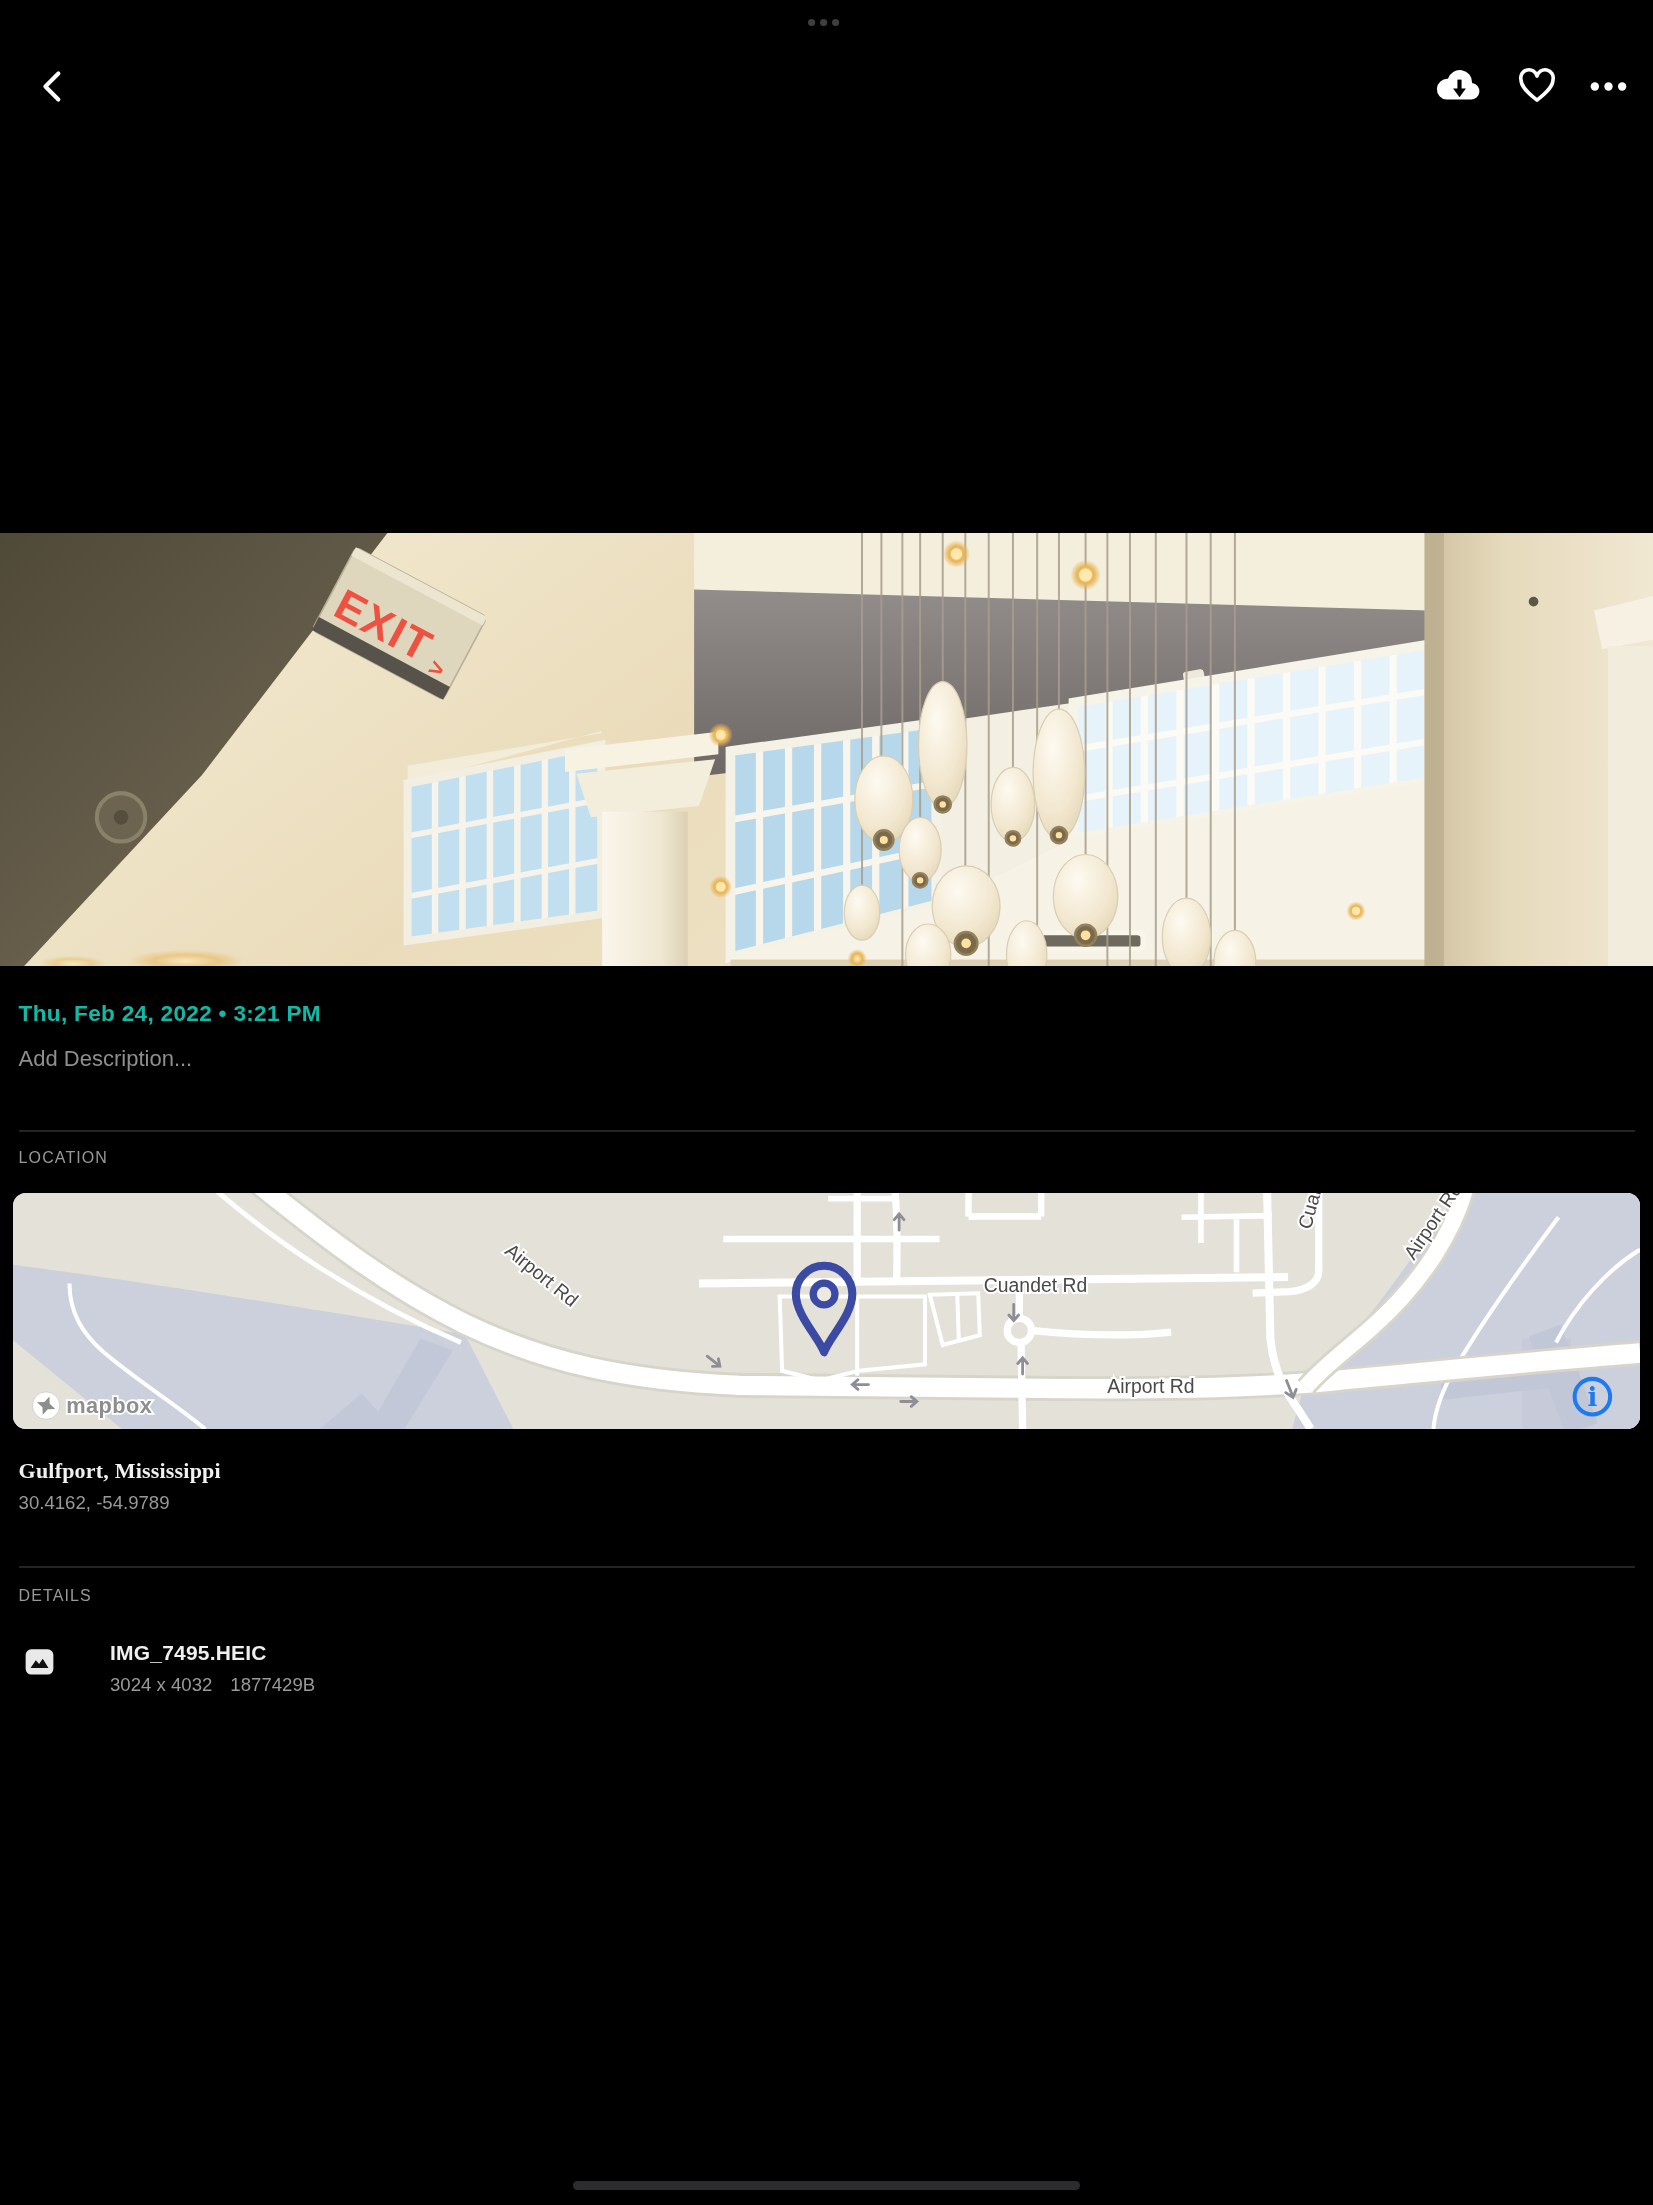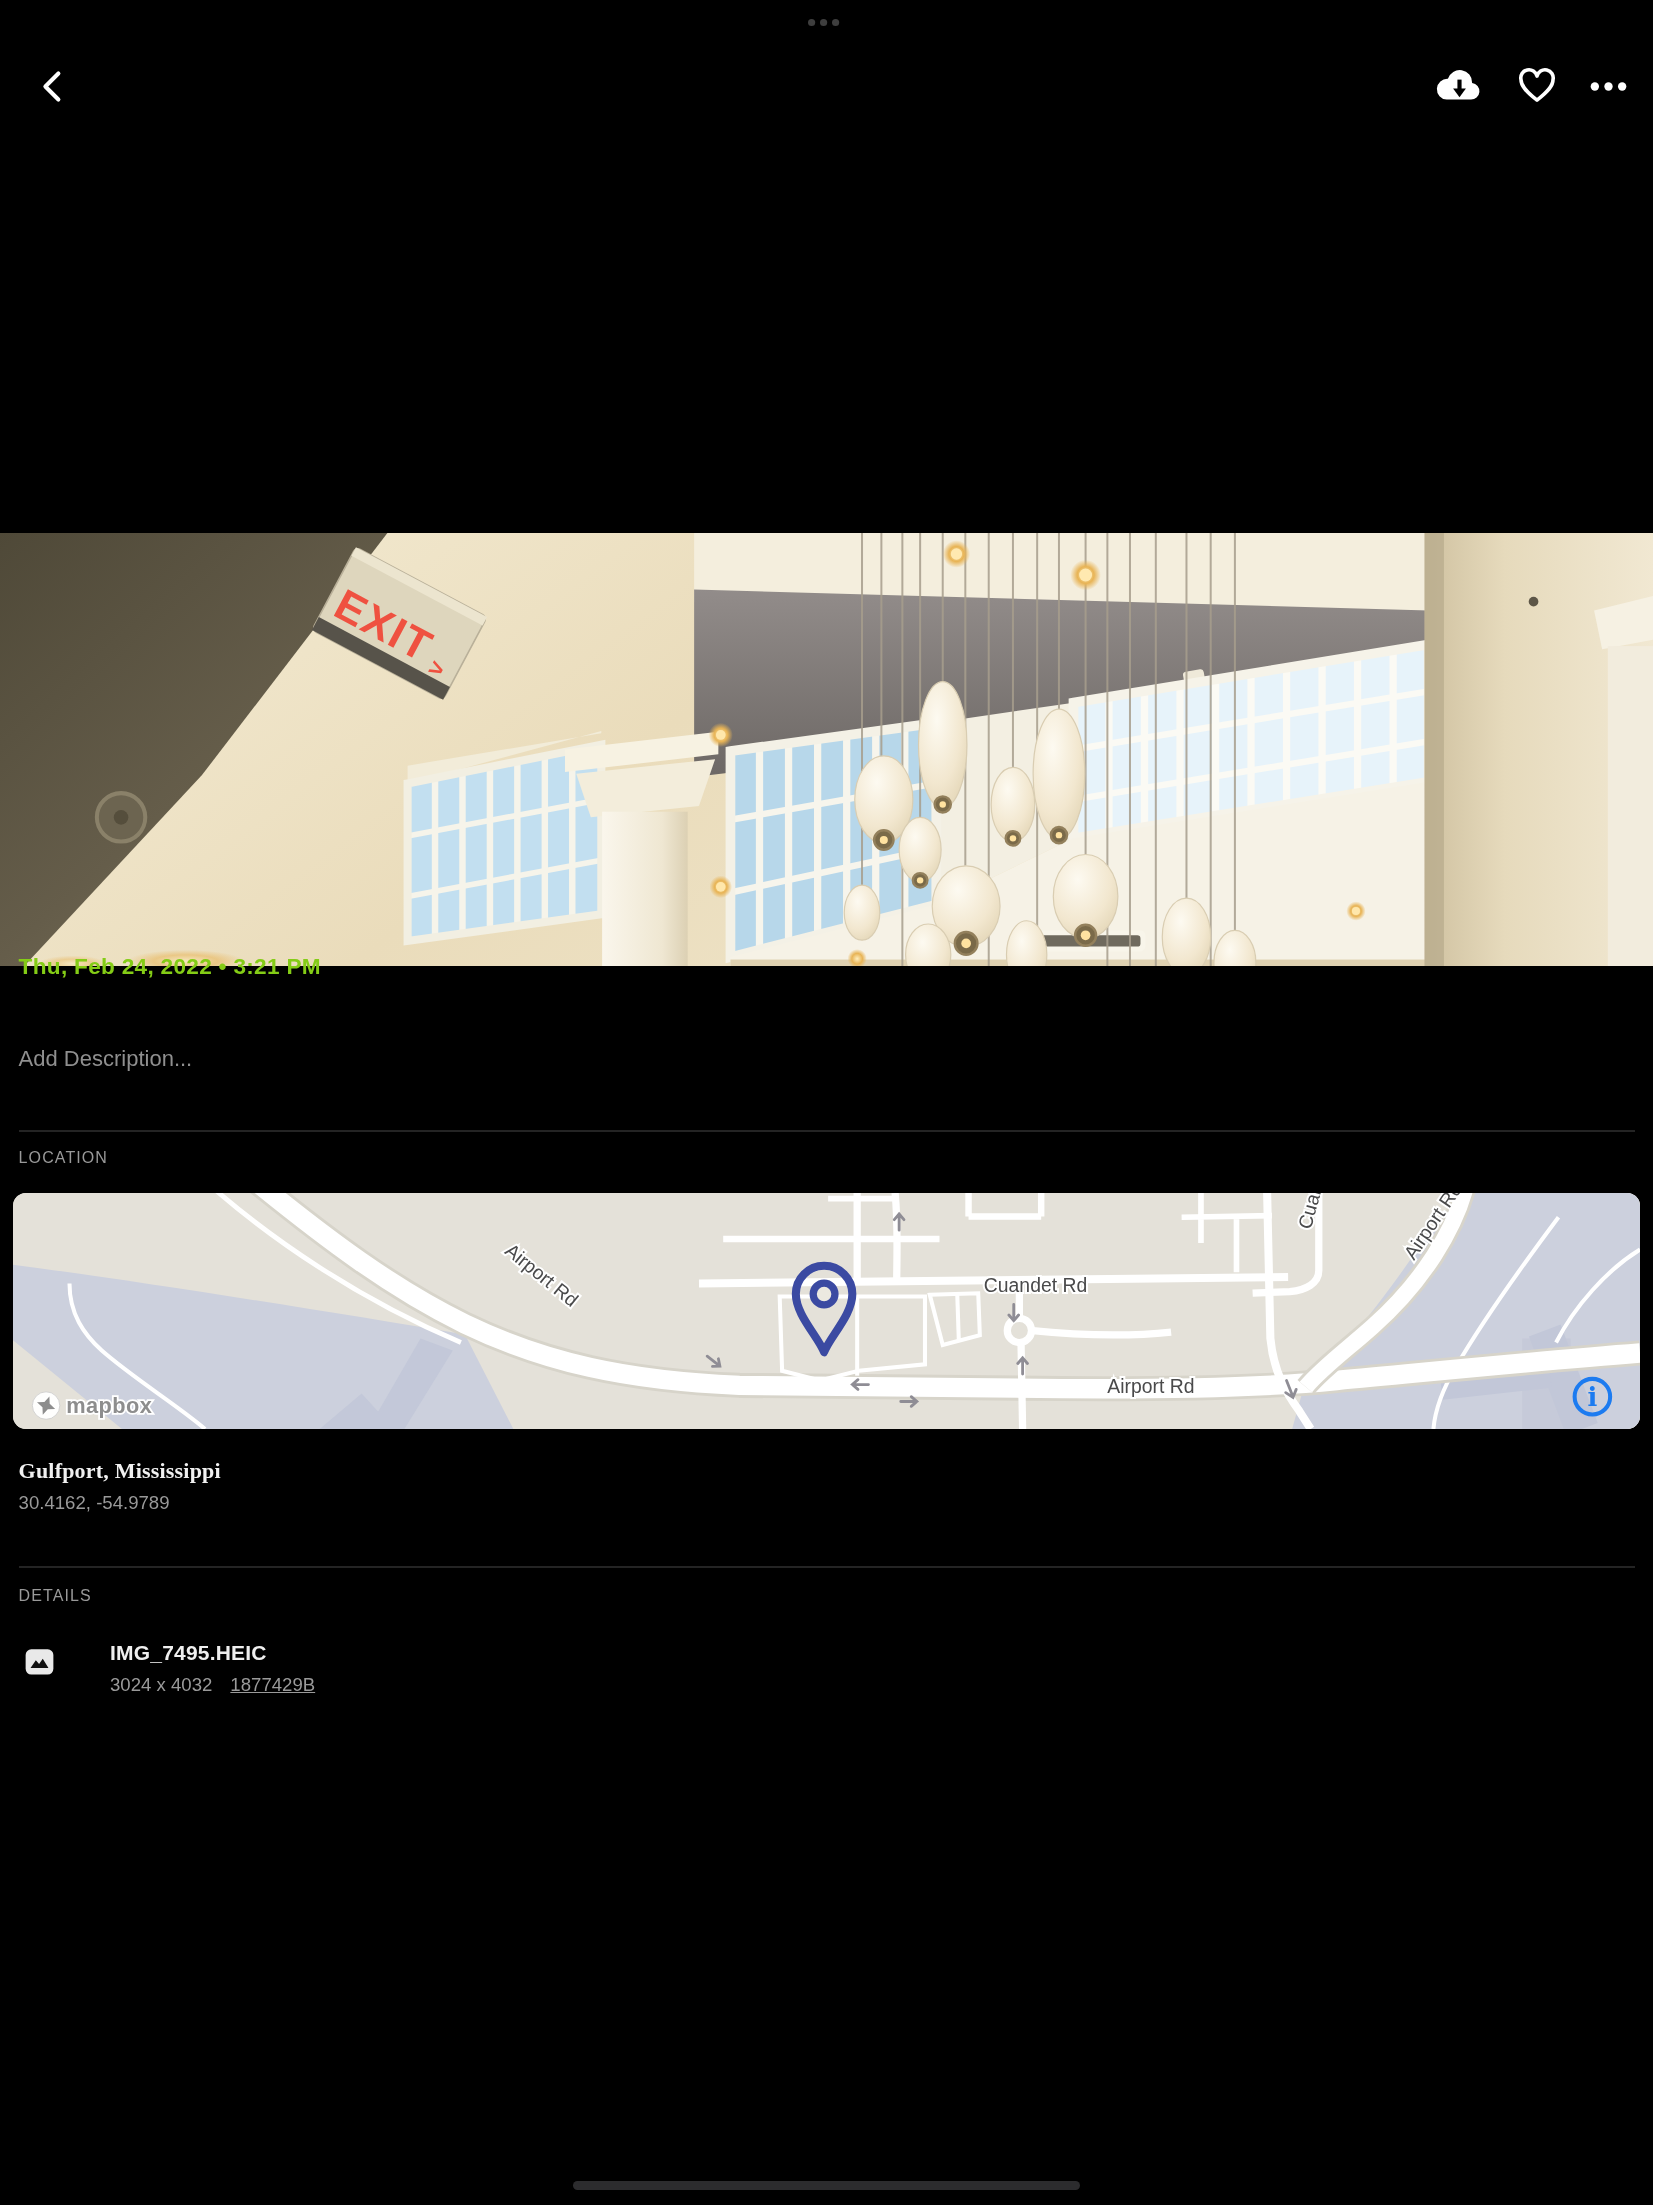--- a/index.html
+++ b/index.html
@@ -1,29 +1,29 @@
 <!DOCTYPE html>
 <html style="font-size:13px"><head>
 <meta charset="utf-8">
 <style>
   html,body{margin:0;padding:0;background:#000;}
   #app{position:relative;width:1653px;height:2205px;background:#000;overflow:hidden;
        font-family:"Liberation Sans","DejaVu Sans",sans-serif;}
   .abs{position:absolute;}
   .iconbtn{position:absolute;width:58px;height:52px;display:flex;align-items:center;justify-content:center;cursor:pointer;}
-  .txt-date{position:absolute;left:18.6px;top:955px;font-size:22.6px;font-weight:600;letter-spacing:0.3px;color:#84cc16;line-height:24px;}
+  .txt-date{position:absolute;left:18.6px;top:1002px;font-size:22.6px;font-weight:600;letter-spacing:0.3px;color:#14b8a6;line-height:24px;}
   .txt-desc{position:absolute;left:18.6px;top:1048px;font-size:22px;color:#8f8f8f;line-height:21px;cursor:text;}
   .divider{position:absolute;left:18.6px;width:1616px;height:1.6px;background:#242424;}
   .section-label{position:absolute;left:18.6px;font-size:16px;letter-spacing:1.1px;color:#999;line-height:21px;text-transform:uppercase;}
   .map-wrap{position:absolute;left:13px;top:1193px;width:1627px;height:236px;border-radius:13px;overflow:hidden;background:#e4e1d9;cursor:pointer;}
   .txt-place{position:absolute;left:18.6px;top:1459px;font-size:22px;font-weight:700;letter-spacing:0.2px;color:#f1f1f1;line-height:24px;font-family:Liberation Serif, serif;}
   .txt-coords{position:absolute;left:18.6px;top:1492px;font-size:18.6px;color:#999;line-height:21px;}
   .row-title{position:absolute;left:110px;font-size:21px;font-weight:700;letter-spacing:0.2px;color:#efefef;line-height:24px;}
   .row-sub{position:absolute;left:110px;font-size:18.6px;color:#9a9a9a;line-height:22.6px;}
-  .row-sub .gap{margin-left:24px;text-decoration:underline;}
+  .row-sub .gap{margin-left:24px;}
   .home-indicator{position:absolute;left:573px;top:2181px;width:507px;height:9px;border-radius:4.8px;background:#2c2c2e;cursor:grab;}
   .photo{position:absolute;left:0;top:533px;width:1653px;height:433px;cursor:pointer;}
   svg text{font-family:"Liberation Sans","DejaVu Sans",sans-serif;}
 </style>
 </head>
 <body>
 
 <div id="app">
 
   <svg class="abs" style="left:802px;top:16px;" width="48" height="13" viewBox="0 0 60 16">

